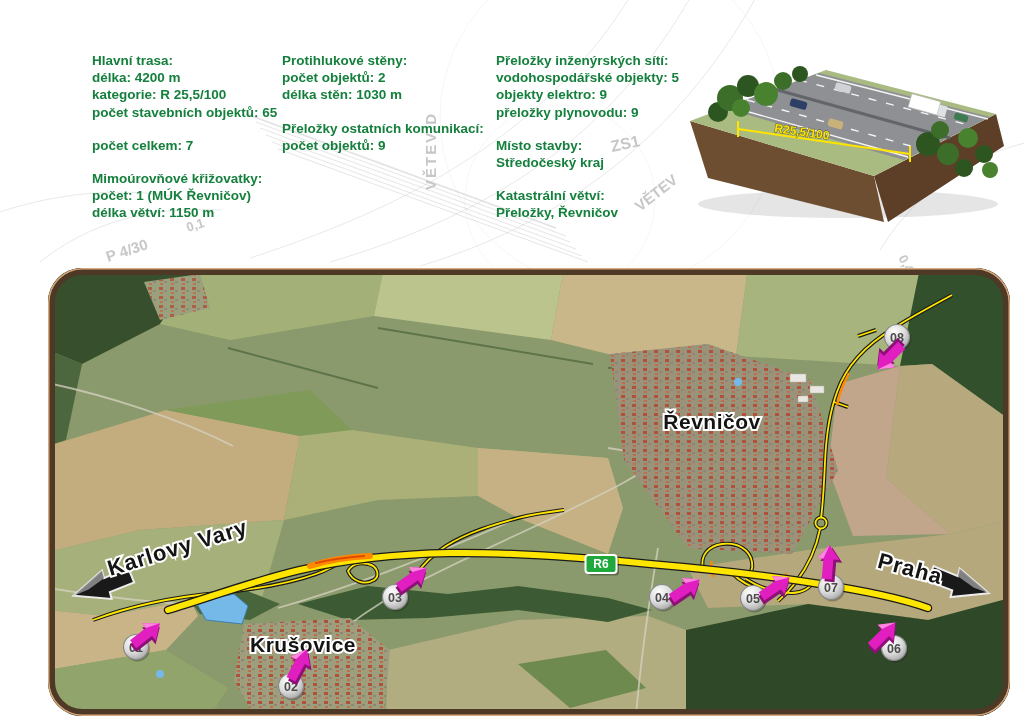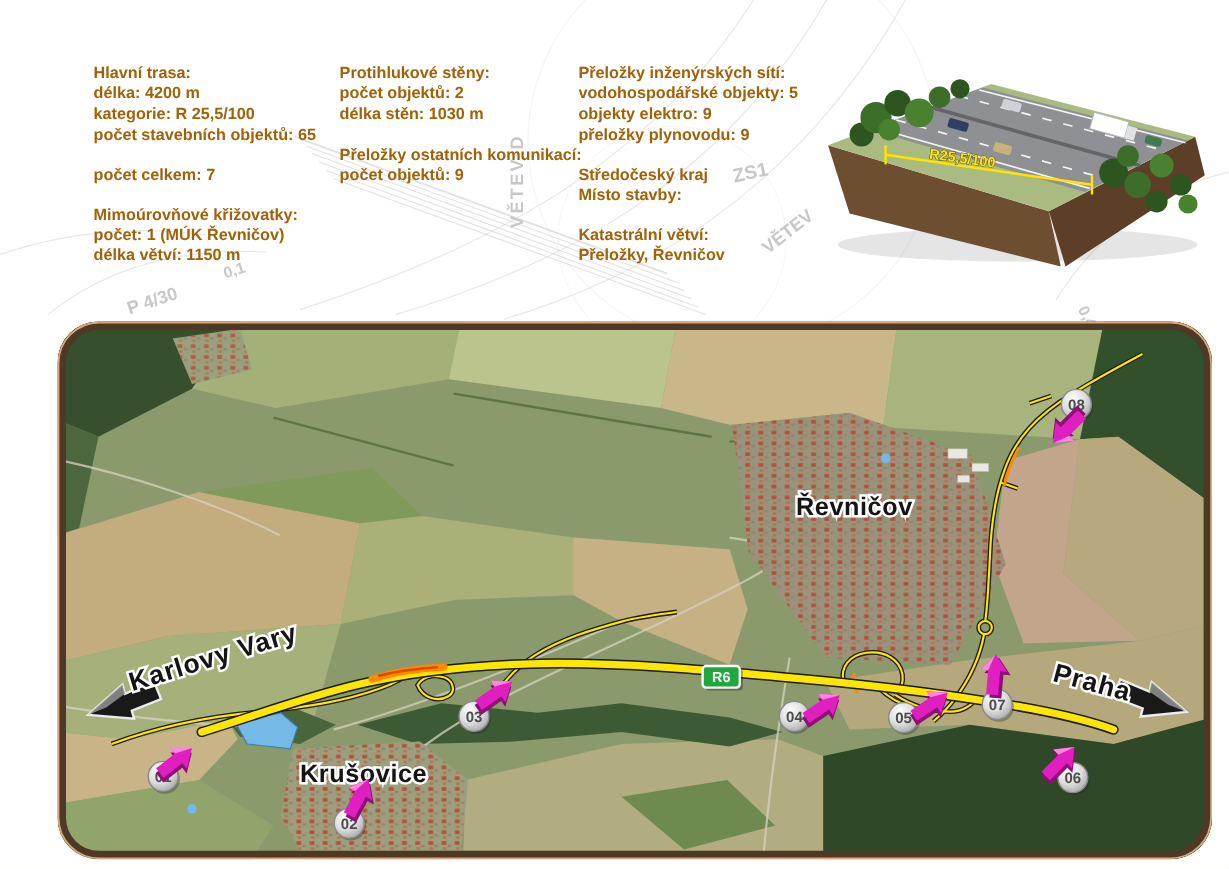--- a/index.html
+++ b/index.html
@@ -1,24 +1,24 @@
 <!DOCTYPE html>
 <html><head>
 <meta charset="utf-8">
 <style>
   html,body{margin:0;padding:0;background:#ffffff;}
   .page{position:relative;width:1024px;height:724px;background:#ffffff;overflow:hidden;
         font-family:"Liberation Sans",sans-serif;}
   .cad-bg{position:absolute;left:0;top:0;z-index:0;}
   .info-col{position:absolute;top:52px;z-index:2;}
   .col-1{left:78px;width:210px;}
-  .col-2{left:283px;width:210px;}
+  .col-2{left:268px;width:210px;}
   .col-3{left:482px;width:210px;}
   .info-block{margin-bottom:16px;}
-  .info-line{font-size:13.5px;font-weight:bold;color:#a16207;line-height:17.2px;white-space:nowrap;}
+  .info-line{font-size:13.5px;font-weight:bold;color:#15803d;line-height:17.2px;white-space:nowrap;margin-left:14px;}
   .illus{position:absolute;left:678px;top:26px;z-index:2;}
   .map-wrap{position:absolute;left:48px;top:268px;z-index:3;}
   .cad-text{fill:#c7c7c7;font-weight:bold;}
   .town-label{font-weight:bold;fill:#141414;stroke:#ffffff;stroke-width:4px;paint-order:stroke;
               font-size:21px;letter-spacing:0.5px;}
   .dir-label{font-weight:bold;fill:#141414;stroke:#ffffff;stroke-width:4px;paint-order:stroke;
              font-size:22px;letter-spacing:1px;}
   .marker-text{font-weight:bold;fill:#4c4c4c;font-size:12.5px;text-anchor:middle;}
   .r6-text{font-weight:bold;fill:#ffffff;font-size:12px;text-anchor:middle;}
   .dim-label{font-weight:bold;fill:#ffe400;stroke:#4a4a26;stroke-width:0.8px;paint-order:stroke;font-size:12px;}
@@ -87,22 +87,22 @@
   </div>
 
   <div class="info-col col-3">
     <div class="info-block">
       <div class="info-line">Přeložky inženýrských sítí:</div>
       <div class="info-line">vodohospodářské objekty: 5</div>
       <div class="info-line">objekty elektro: 9</div>
       <div class="info-line">přeložky plynovodu: 9</div>
     </div>
     <div class="info-block">
+      <div class="info-line">Místo stavby:</div>
       <div class="info-line">Středočeský kraj</div>
-      <div class="info-line">Místo stavby:</div>
     </div>
     <div class="info-block">
       <div class="info-line">Katastrální větví:</div>
       <div class="info-line">Přeložky, Řevničov</div>
     </div>
   </div>
 
   <svg class="illus" width="334" height="202" viewBox="0 0 334 202">
     <ellipse cx="170" cy="178" rx="150" ry="14" fill="#000000" opacity="0.10"></ellipse>
 

